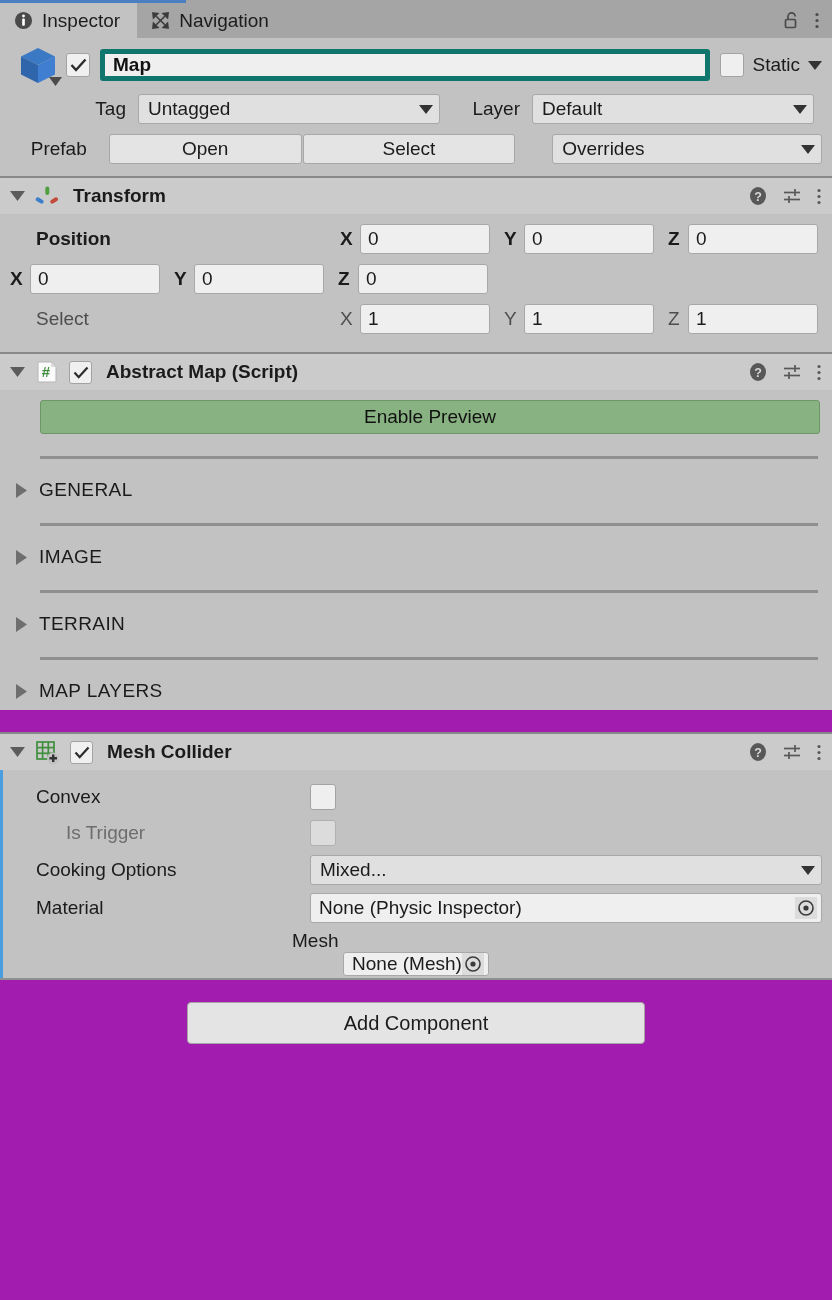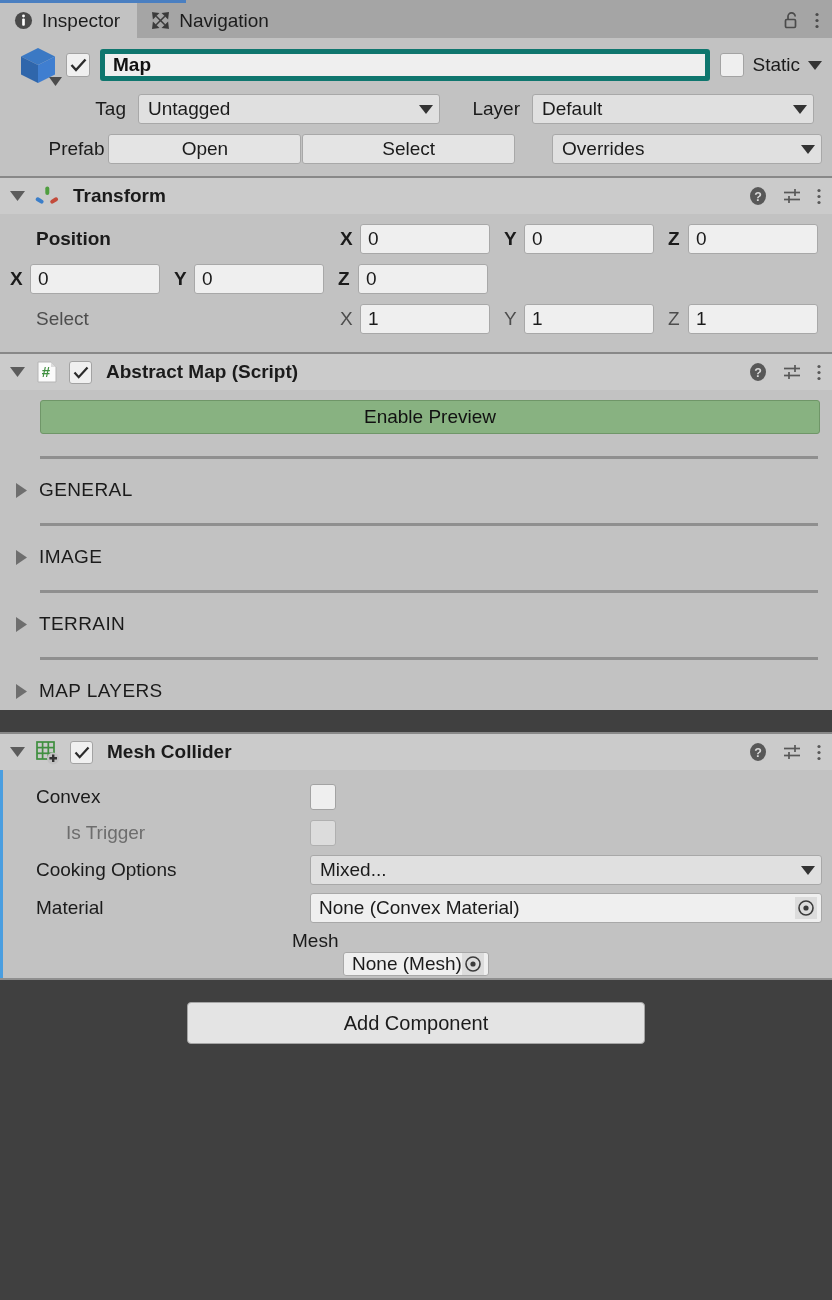--- a/index.html
+++ b/index.html
@@ -3,21 +3,21 @@
 <meta charset="utf-8">
 <style>
   * { box-sizing: border-box; margin:0; padding:0; }
   html, body {
     width: 832px; height: 1300px;
     background: #c2c2c2;
     font-family: "Liberation Sans", sans-serif;
     color: #1b1b1b;
     overflow: hidden;
   }
-  .root { position:relative; width:832px; height:1300px; background:#404040; }
+  .root { position:relative; width:832px; height:1300px; background:#a21caf; }
 
   
   .tabbar {
     position:relative; height:38px; width:100%;
     background:#a5a5a5;
     display:flex; align-items:flex-end;
   }
   .tab-accent {
     position:absolute; left:0; top:0; height:3px; width:186px;
     background:#4a7fc1;
@@ -233,21 +233,21 @@
         <span>Default</span>
         <span class="icon dd-caret">
           <svg width="14" height="9" viewBox="0 0 14 9">
               <polygon points="0,0 14,0 7,9" fill="#333"></polygon>
             </svg>
         </span>
       </div>
     </div>
 
     <div class="row3">
-      <span class="lbl" style="width:100px; text-align:right; padding-right:4px;">Prefab</span>
+      <span class="lbl" style="width:100px; text-align:right; padding-right:22px;">Prefab</span>
       <div class="btn" style="width:196px;">
         <span>Open</span>
       </div>
       <div class="btn" style="width:216px; margin-left:1px;">
         <span>Select</span>
       </div>
       <div class="dropdown" style="width:274px; margin-left:37px;text-align:center;">
         <span>Overrides</span>
         <span class="icon dd-caret">
           <svg width="14" height="9" viewBox="0 0 14 9">
@@ -511,21 +511,21 @@
             <svg width="14" height="9" viewBox="0 0 14 9">
                 <polygon points="0,0 14,0 7,9" fill="#333"></polygon>
               </svg>
           </span>
         </div>
       </div>
 
       <div class="prop-row" style="height:32px;">
         <span class="prop-label" style="padding-left:26px; width:300px;">Material</span>
         <div class="objfield">
-          <span>None (Convex Material)</span>
+          <span>None (Physic Inspector)</span>
           <span class="icon picker">
             <svg width="22" height="22" viewBox="0 0 22 22">
               <rect x="0" y="0" width="22" height="22" fill="#dcdcdc"></rect>
               <circle cx="11" cy="11" r="7" fill="none" stroke="#3b3b3b" stroke-width="1.6"></circle>
               <circle cx="11" cy="11" r="2.6" fill="#3b3b3b"></circle>
             </svg>
           </span>
         </div>
       </div>
 

